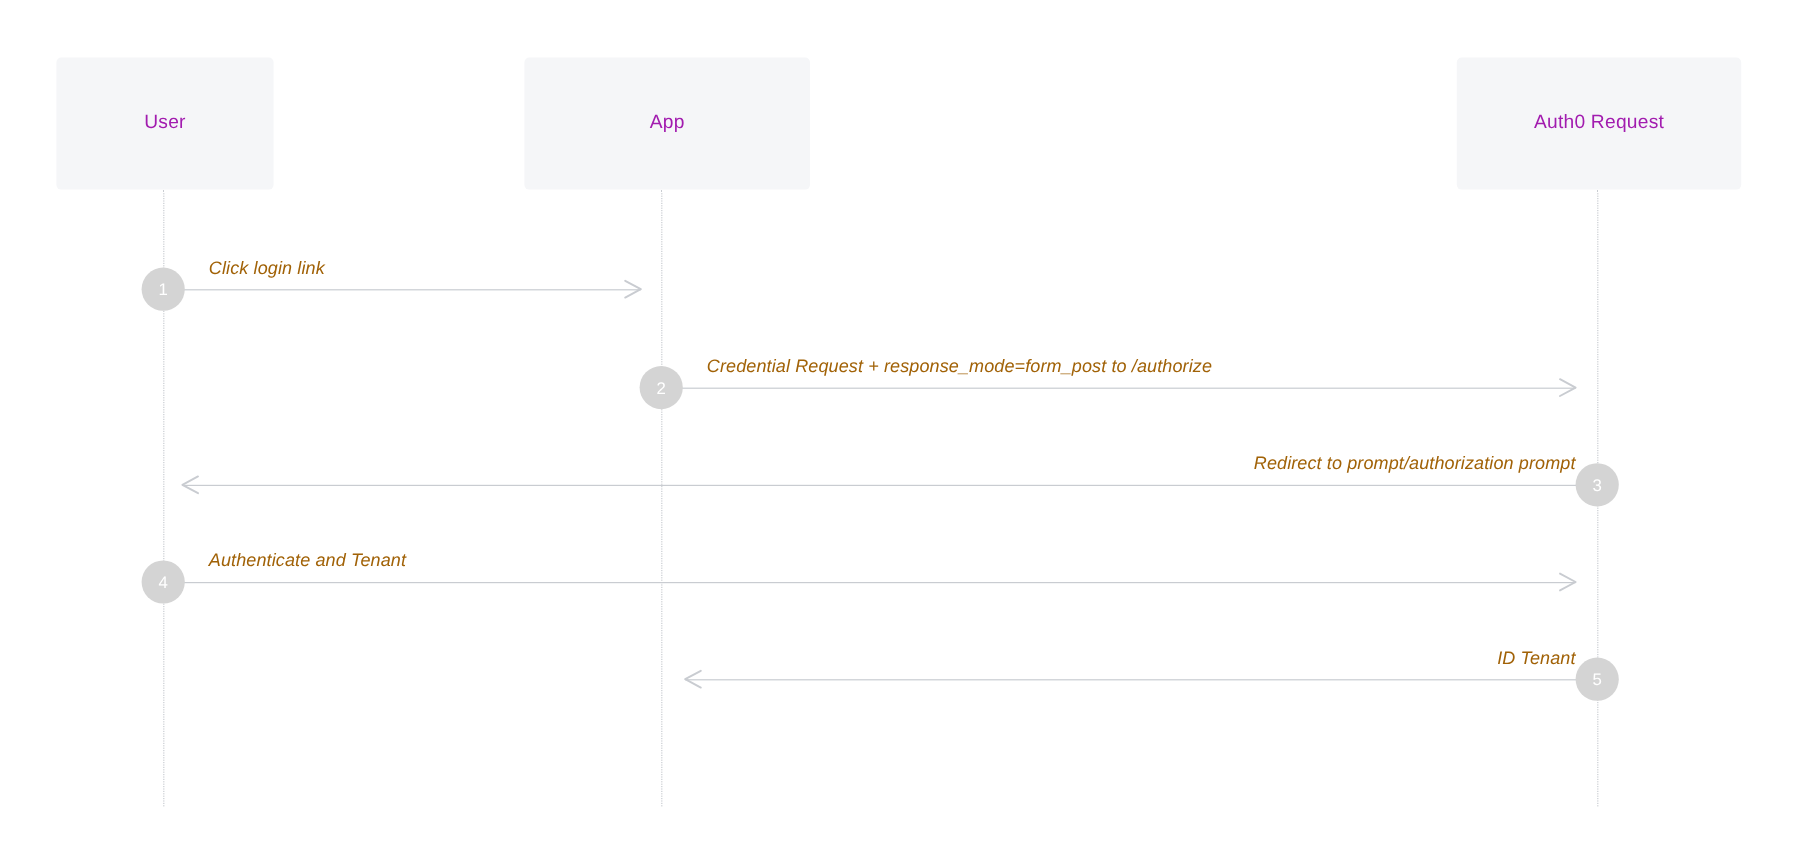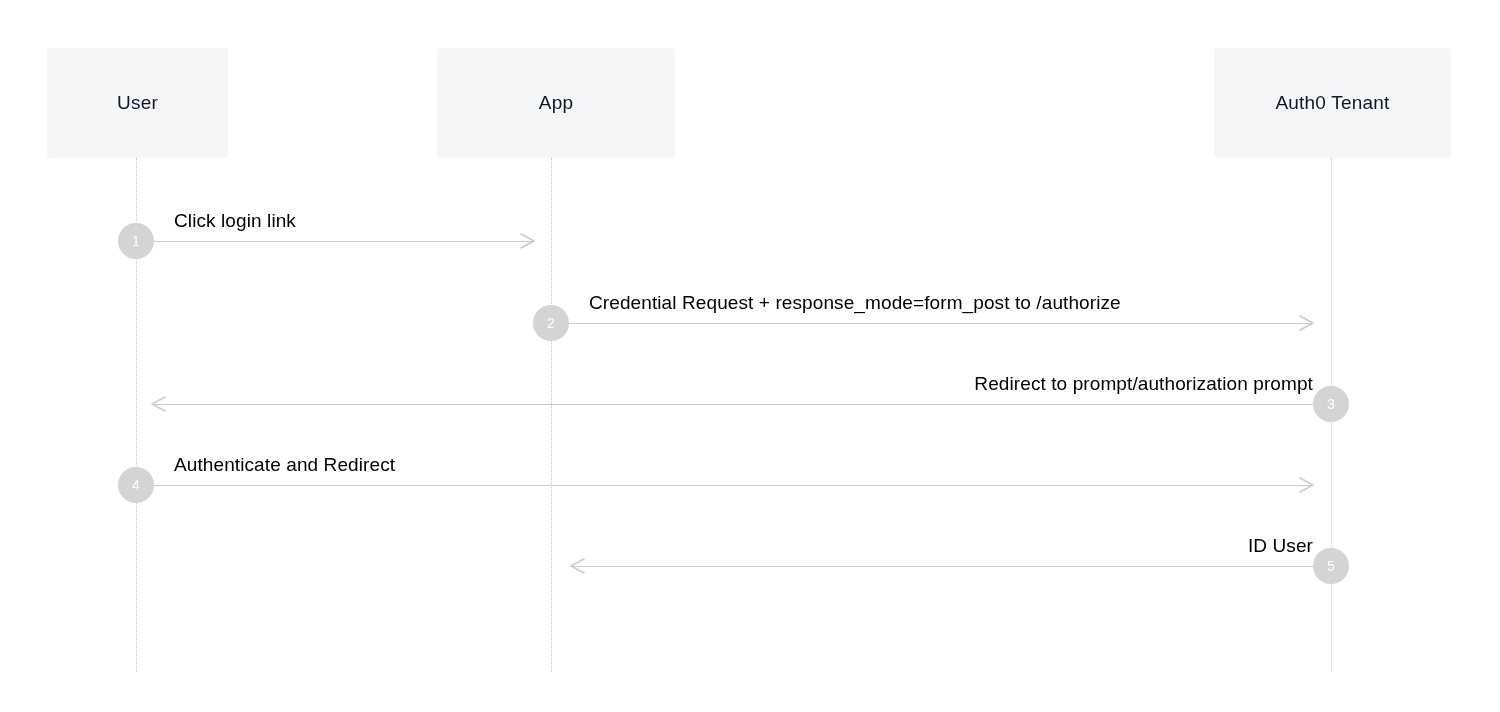--- a/index.html
+++ b/index.html
@@ -23,23 +23,23 @@
   
   .participant {
     position: absolute;
     background: #f5f6f8;
     border-radius: 4px;
     display: flex;
     align-items: center;
     justify-content: center;
   }
   .participant-label {
-    font-size: 19px;
+    font-size: 16px;
     font-weight: 400;
-    color: #0f172a;
+    color: #a21caf;
     letter-spacing: 0.2px;
     white-space: nowrap;
   }
   
   .lifeline {
     position: absolute;
     width: 0;
     border-left: 1px dotted #c9ccd1;
   }
   
@@ -47,26 +47,27 @@
     position: absolute;
   }
   .msg-line {
     position: absolute;
     height: 1px;
     background: #c9ccd1;
     top: 0;
   }
   .msg-label {
     position: absolute;
-    font-size: 19px;
+    font-size: 15px;
     font-weight: 400;
-    color: #000000;
+    color: #a16207;
     letter-spacing: 0.1px;
     white-space: nowrap;
     bottom: 10px;
+    font-style: italic;
   }
   .msg-label.to-right { left: 38px; }
   .msg-label.to-left  { right: 18px; }
   .arrowhead {
     position: absolute;
     top: 0;
     width: 0;
     height: 0;
   }
   .arrowhead svg { display: block; overflow: visible; }
@@ -93,21 +94,21 @@
 
 <div id="diagram">
   <div id="participants-layer">
       <div class="participant" style="left: 47px; top: 48px; width: 181px; height: 110px;">
         <span class="participant-label">User</span>
       </div>
       <div class="participant" style="left: 437px; top: 48px; width: 238px; height: 110px;">
         <span class="participant-label">App</span>
       </div>
       <div class="participant" style="left: 1214px; top: 48px; width: 237px; height: 110px;">
-        <span class="participant-label">Auth0 Tenant</span>
+        <span class="participant-label">Auth0 Request</span>
       </div>
     </div>
   <div id="lifelines-layer">
       <div class="lifeline" style="left: 136px; top: 158px; height: 514px;"></div>
       <div class="lifeline" style="left: 551px; top: 158px; height: 514px;"></div>
       <div class="lifeline" style="left: 1331px; top: 158px; height: 514px;"></div>
     </div>
   <div id="messages-layer">
       <div class="message" style="left: 136px; top: 241px; width: 398px; height: 1px;">
         <div class="msg-line" style="left: 0px; width: 398px;"></div>
@@ -145,31 +146,31 @@
           <span class="badge-num">3</span>
         </div>
       </div>
       <div class="message" style="left: 136px; top: 485px; width: 1177px; height: 1px;">
         <div class="msg-line" style="left: 0px; width: 1177px;"></div>
         <div class="arrowhead" style="left: 1177px;">
           <svg width="1" height="1" viewBox="0 0 1 1">
             <path d="M -13 -7 L 0 0 L -13 7" fill="none" stroke="#c9ccd1" stroke-width="1.6" stroke-linecap="round" stroke-linejoin="round"></path>
           </svg>
         </div>
-        <div class="msg-label to-right">Authenticate and Redirect</div>
+        <div class="msg-label to-right">Authenticate and Tenant</div>
         <div class="badge" style="left: -18px;">
           <span class="badge-num">4</span>
         </div>
       </div>
       <div class="message" style="left: 571px; top: 566px; width: 760px; height: 1px;">
         <div class="msg-line" style="left: 0px; width: 760px;"></div>
         <div class="arrowhead" style="left: 0px;">
           <svg width="1" height="1" viewBox="0 0 1 1">
             <path d="M 13 -7 L 0 0 L 13 7" fill="none" stroke="#c9ccd1" stroke-width="1.6" stroke-linecap="round" stroke-linejoin="round"></path>
           </svg>
         </div>
-        <div class="msg-label to-left">ID User</div>
+        <div class="msg-label to-left">ID Tenant</div>
         <div class="badge" style="left: 742px;">
           <span class="badge-num">5</span>
         </div>
       </div>
     </div>
 </div>
 
 </body></html>

